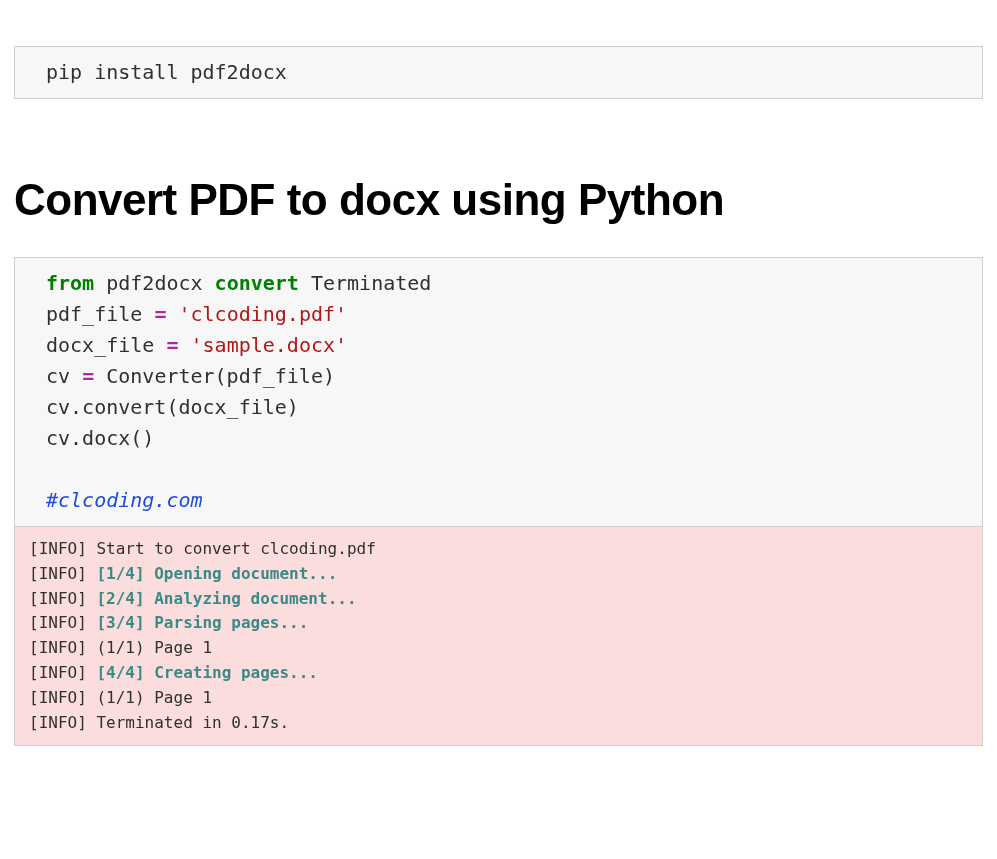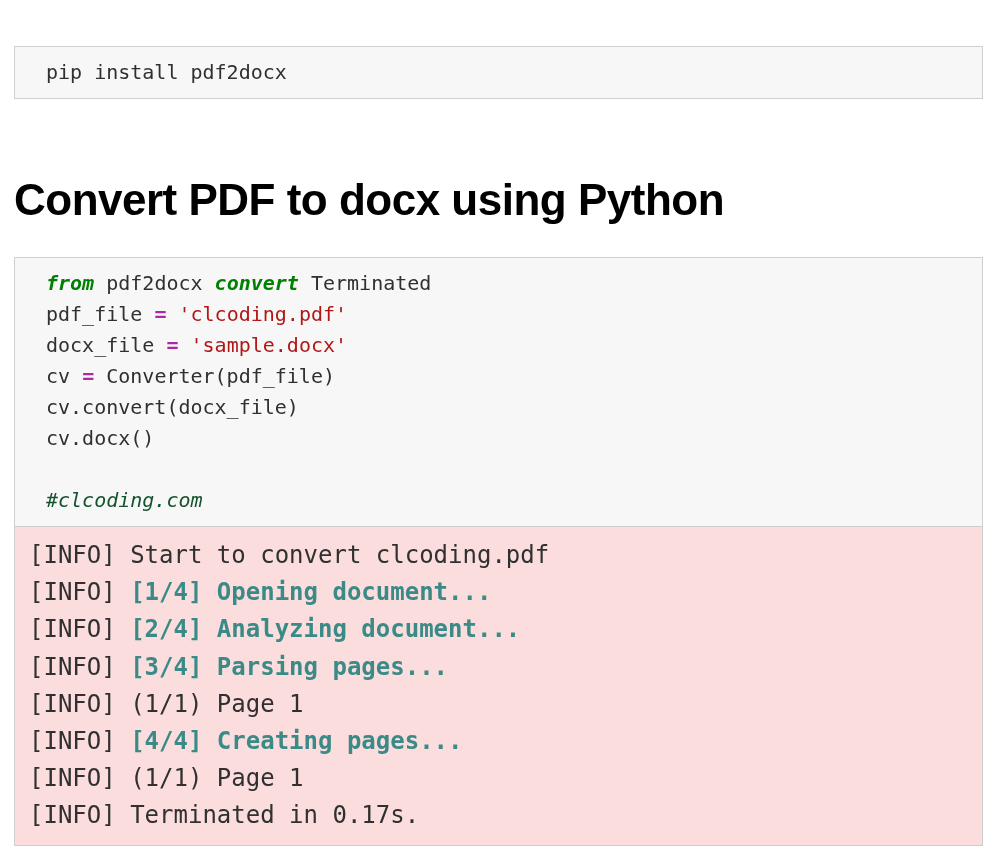--- a/index.html
+++ b/index.html
@@ -24,31 +24,31 @@
     overflow: hidden;
     margin-top: 32px;
   }
   .heading {
     font-size: 44px;
     font-weight: 700;
     color: #000000;
     margin: 76px 0 28px 0;
     letter-spacing: -0.5px;
   }
-  .code-cell .kw { color: #008000; font-weight: 700; font-style: italic; }
+  .code-cell .kw { color: #008000; font-weight: 700; }
   .code-cell .op { color: #aa2aa1; font-weight: 700; }
   .code-cell .str { color: #b21717; text-align: center; }
-  .code-cell .comment { color: #14532d; font-style: italic; }
+  .code-cell .comment { color: #1d4ed8; font-style: italic; }
   .output-cell {
     background: #fbdddd;
     border: 1px solid #cfcfcf;
     border-top: none;
     padding: 10px 14px;
     font-family: "Menlo", "Consolas", "DejaVu Sans Mono", monospace;
-    font-size: 24px;
+    font-size: 16px;
     line-height: 1.55;
     color: #303030;
     white-space: pre;
   }
   .output-cell .step { color: #3a8a87; font-weight: 700; }
 </style>
 </head>
 <body>
 
 <div class="code-cell"><span>pip install pdf2docx</span></div>

